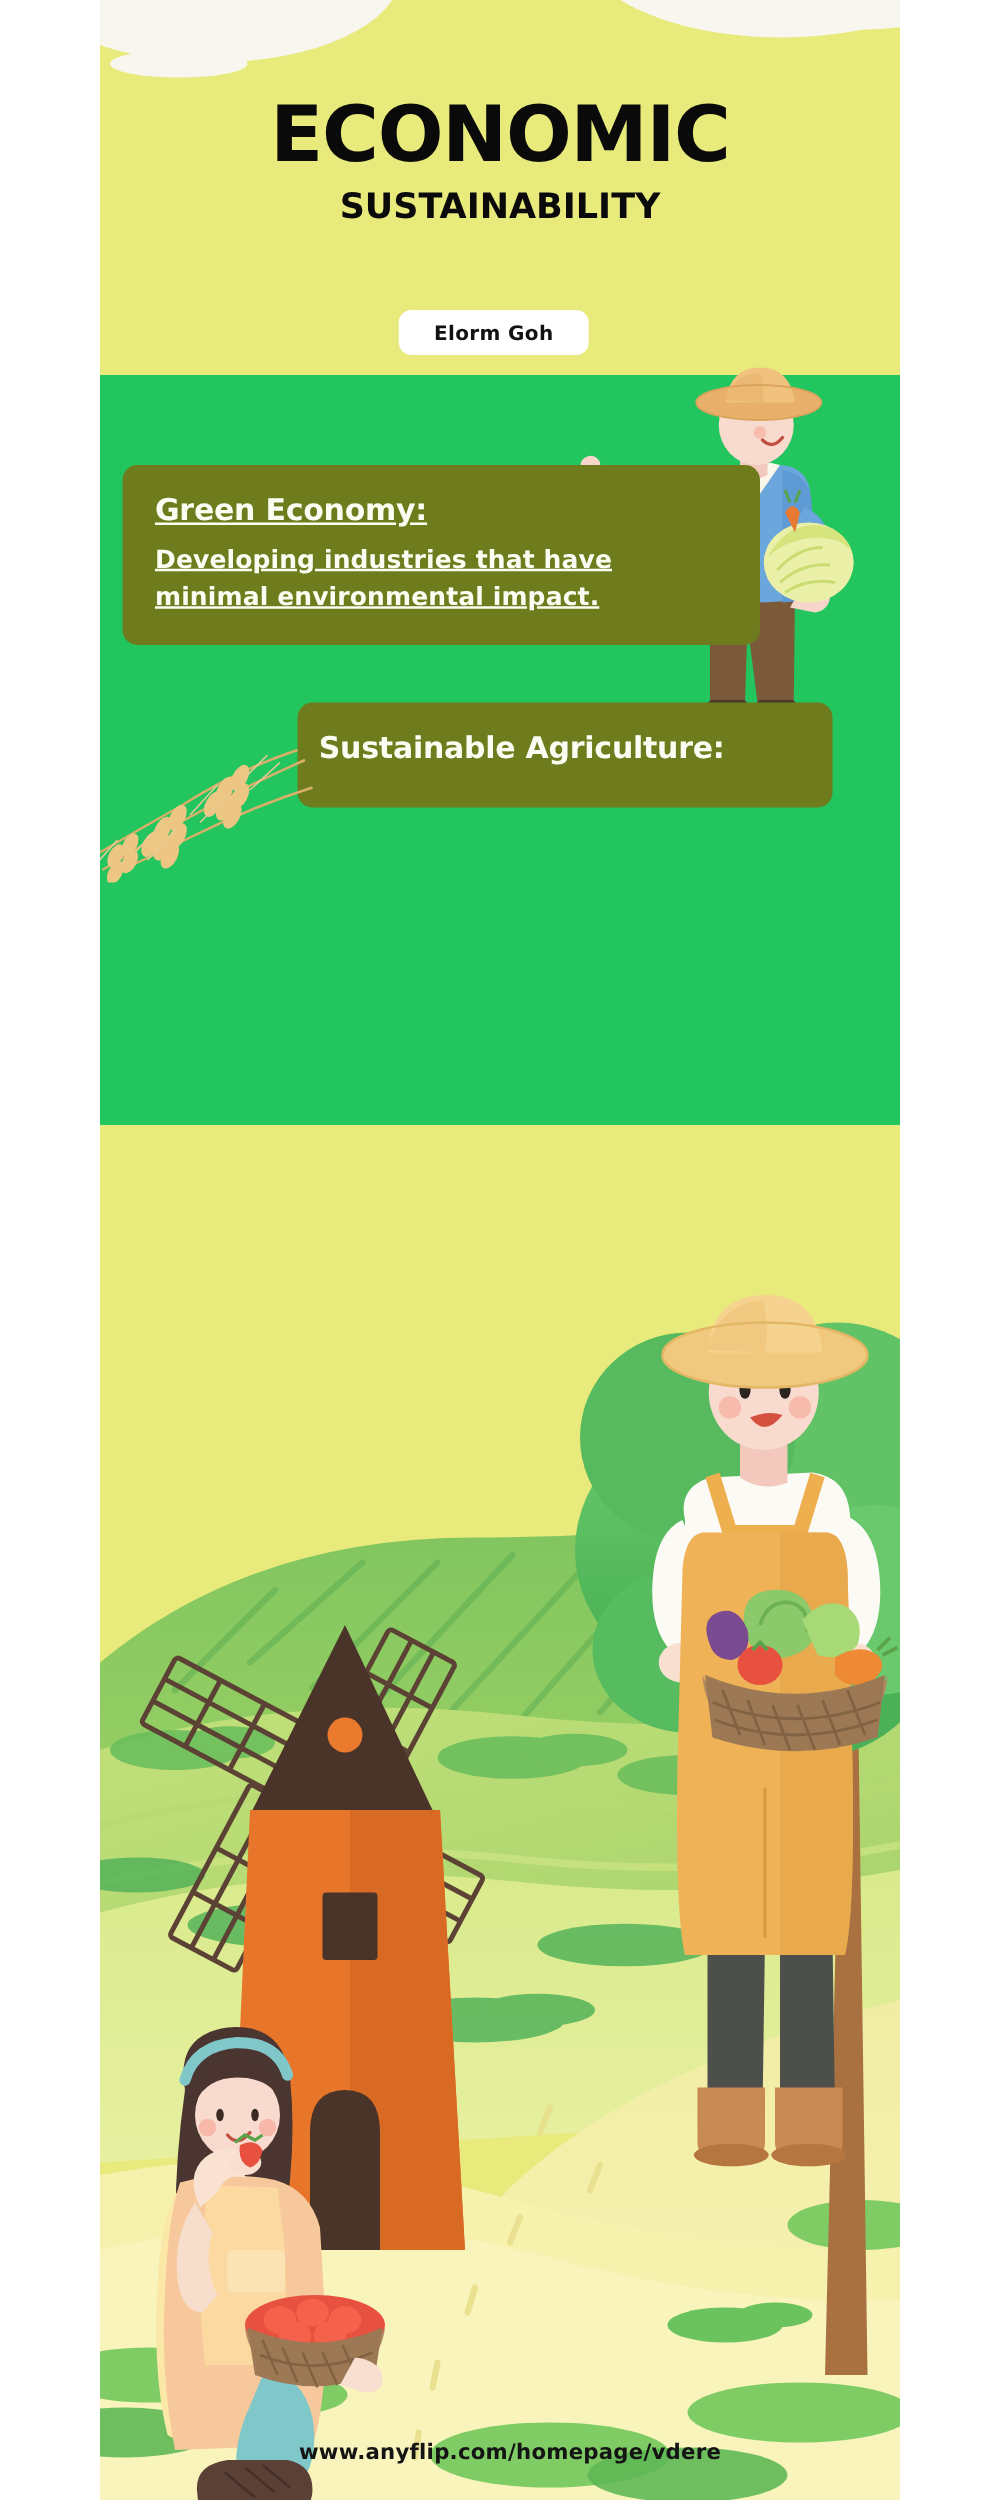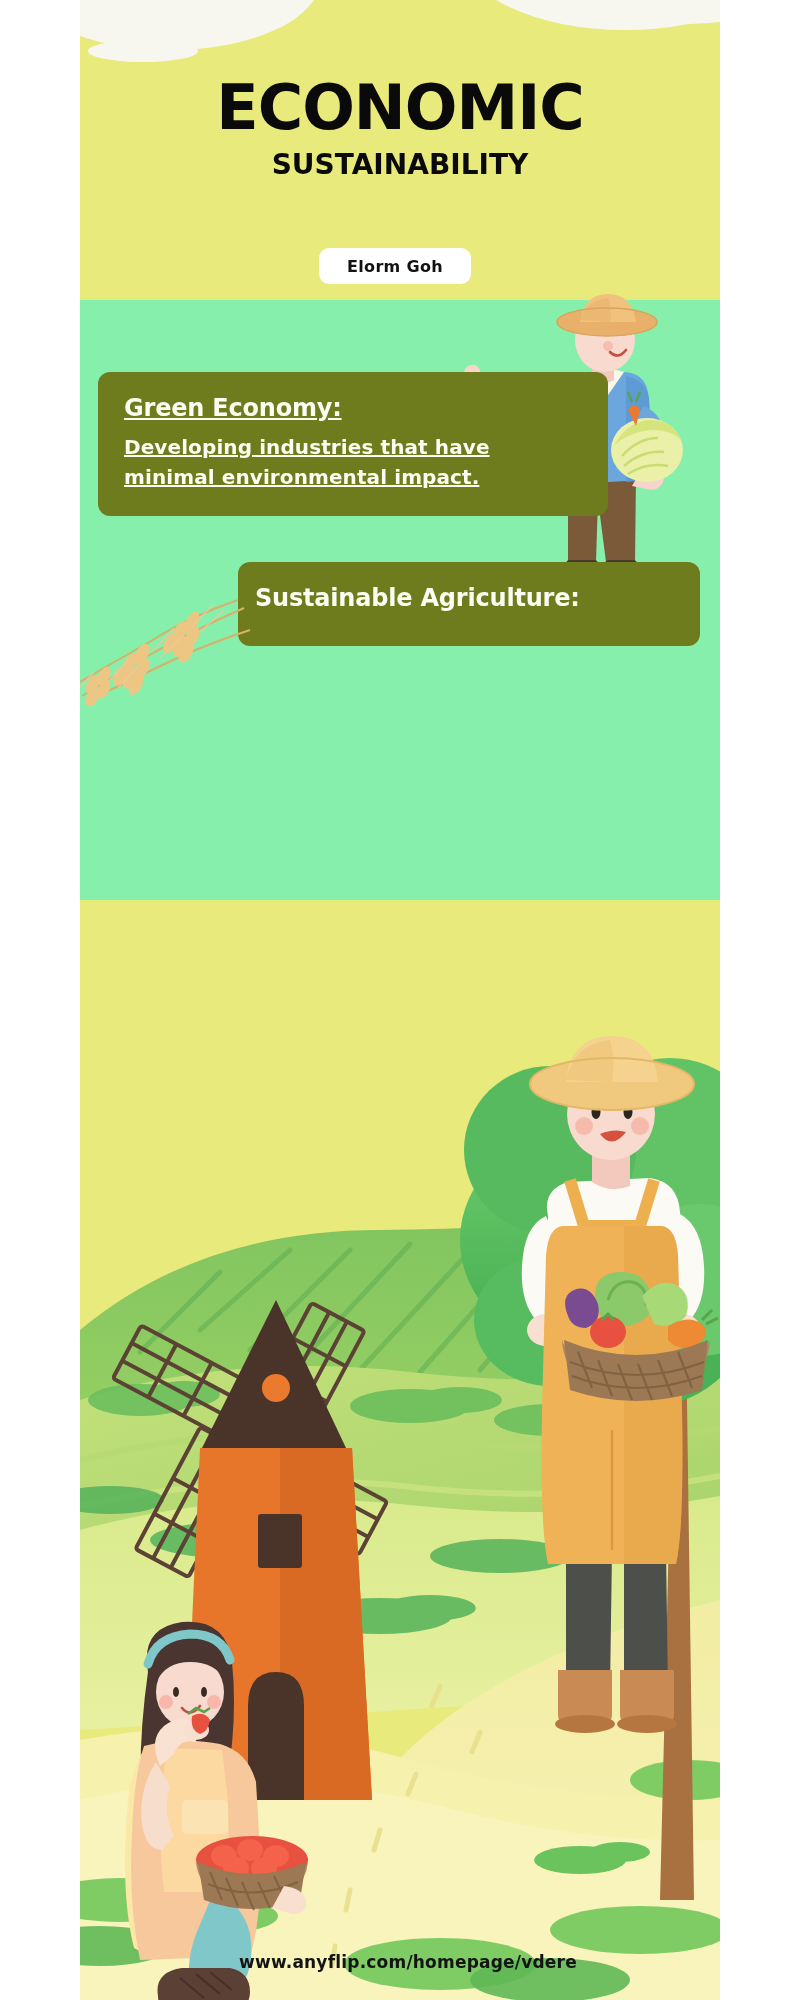--- a/index.html
+++ b/index.html
@@ -7,21 +7,21 @@
     width: 800px;
     background: #ffffff;
     font-family: "DejaVu Sans", "Liberation Sans", sans-serif;
   }
   .poster {
     position: relative;
     width: 640px;
     height: 2000px;
     margin: 0 auto;
     overflow: hidden;
-    background: #86efac;
+    background: #22c55e;
   }
 
   
   .sky {
     position: absolute; left: 0; top: 0; width: 640px; height: 300px;
     background: #e8ea7c;
     overflow: hidden;
   }
   .cloud {
     position: absolute;
@@ -69,21 +69,21 @@
   
   .card {
     position: absolute;
     background: #6e7c1d;
     border-radius: 12px;
     color: #fbfdf3;
     padding: 22px 26px 24px 26px;
     z-index: 5;
   }
   .card.c1 { left: 18px;  top: 372px; width: 510px; text-decoration: underline; }
-  .card.c2 { left: 158px; top: 562px; width: 462px; padding-left: 17px; }
+  .card.c2 { left: 158px; top: 562px; width: 428px; padding-left: 17px; }
   .card.c3 { left: 18px;  top: 762px; width: 448px; }
   .card-title {
     font-family: "DejaVu Sans", sans-serif;
     font-size: 24px; font-weight: 900; letter-spacing: -.2px;
     margin-bottom: 10px;
   }
   .card-body {
     font-size: 20px; line-height: 1.5; font-weight: 600;
     letter-spacing: .1px;
     white-space: pre-line;

